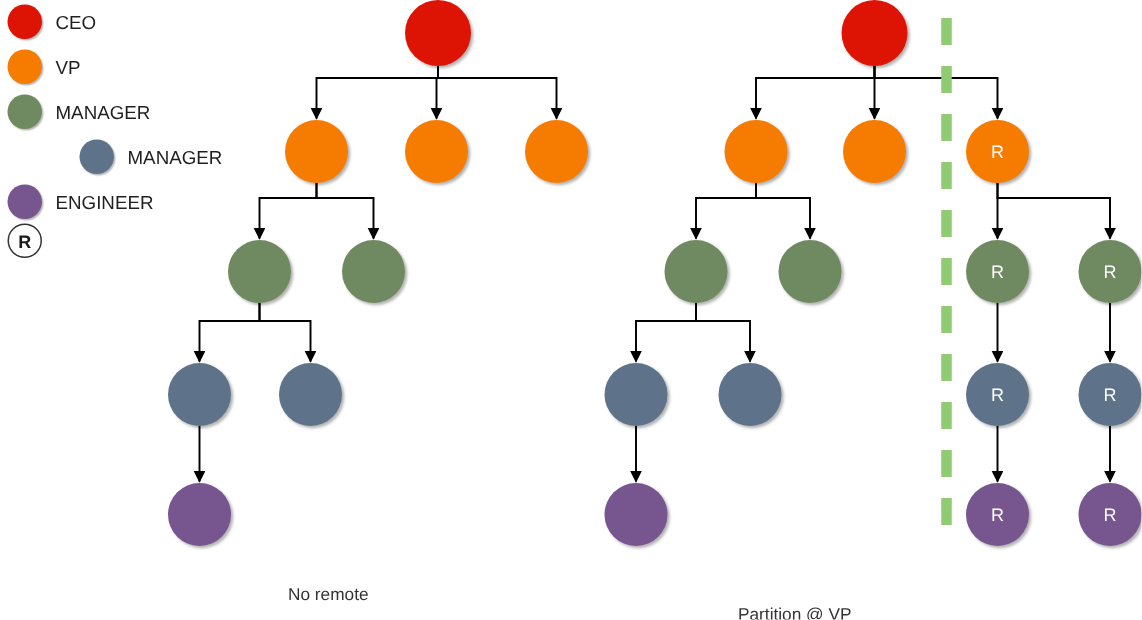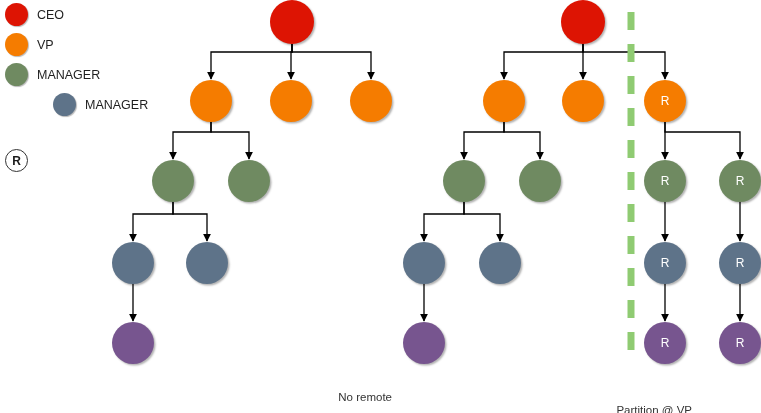--- a/index.html
+++ b/index.html
@@ -86,21 +86,21 @@
     width: 761px;
     height: 413px;
     z-index: 1;
     pointer-events: none;
   }
 
   .caption {
     position: absolute;
     font-size: 11.5px;
     color: #333333;
-    text-align: right;
+    text-align: left;
     white-space: nowrap;
   }
 
   .divider {
     position: absolute;
     z-index: 2;
   }
 </style>
 </head>
 <body>
@@ -116,20 +116,24 @@
         <div class="legend-swatch" style="background: rgb(245, 124, 0);"></div>
         <div class="legend-label">VP</div>
       </div>
       <div class="legend-row" style="top: 63px;">
         <div class="legend-swatch" style="background: rgb(111, 138, 97);"></div>
         <div class="legend-label">MANAGER</div>
       </div>
       <div class="legend-row" style="top: 93px; padding-left: 48px;">
         <div class="legend-swatch" style="background: rgb(94, 115, 137);"></div>
         <div class="legend-label">MANAGER</div>
+      </div>
+      <div class="legend-row" style="top: 123px;">
+        <div class="legend-swatch" style="background: rgb(119, 85, 143);"></div>
+        <div class="legend-label">ENGINEER</div>
       </div>
       <div class="legend-row" style="top: 149px;">
         <div class="legend-swatch remote">R</div>
       </div>
     </div>
 
   <svg class="edge-layer" viewBox="0 0 761 413" width="761" height="413">
     <defs>
       <marker id="arrowhead" markerWidth="9" markerHeight="9" refX="5.4" refY="3" orient="auto" markerUnits="strokeWidth">
         <path d="M0,0 L6,3 L0,6 z" fill="#000000"></path>

